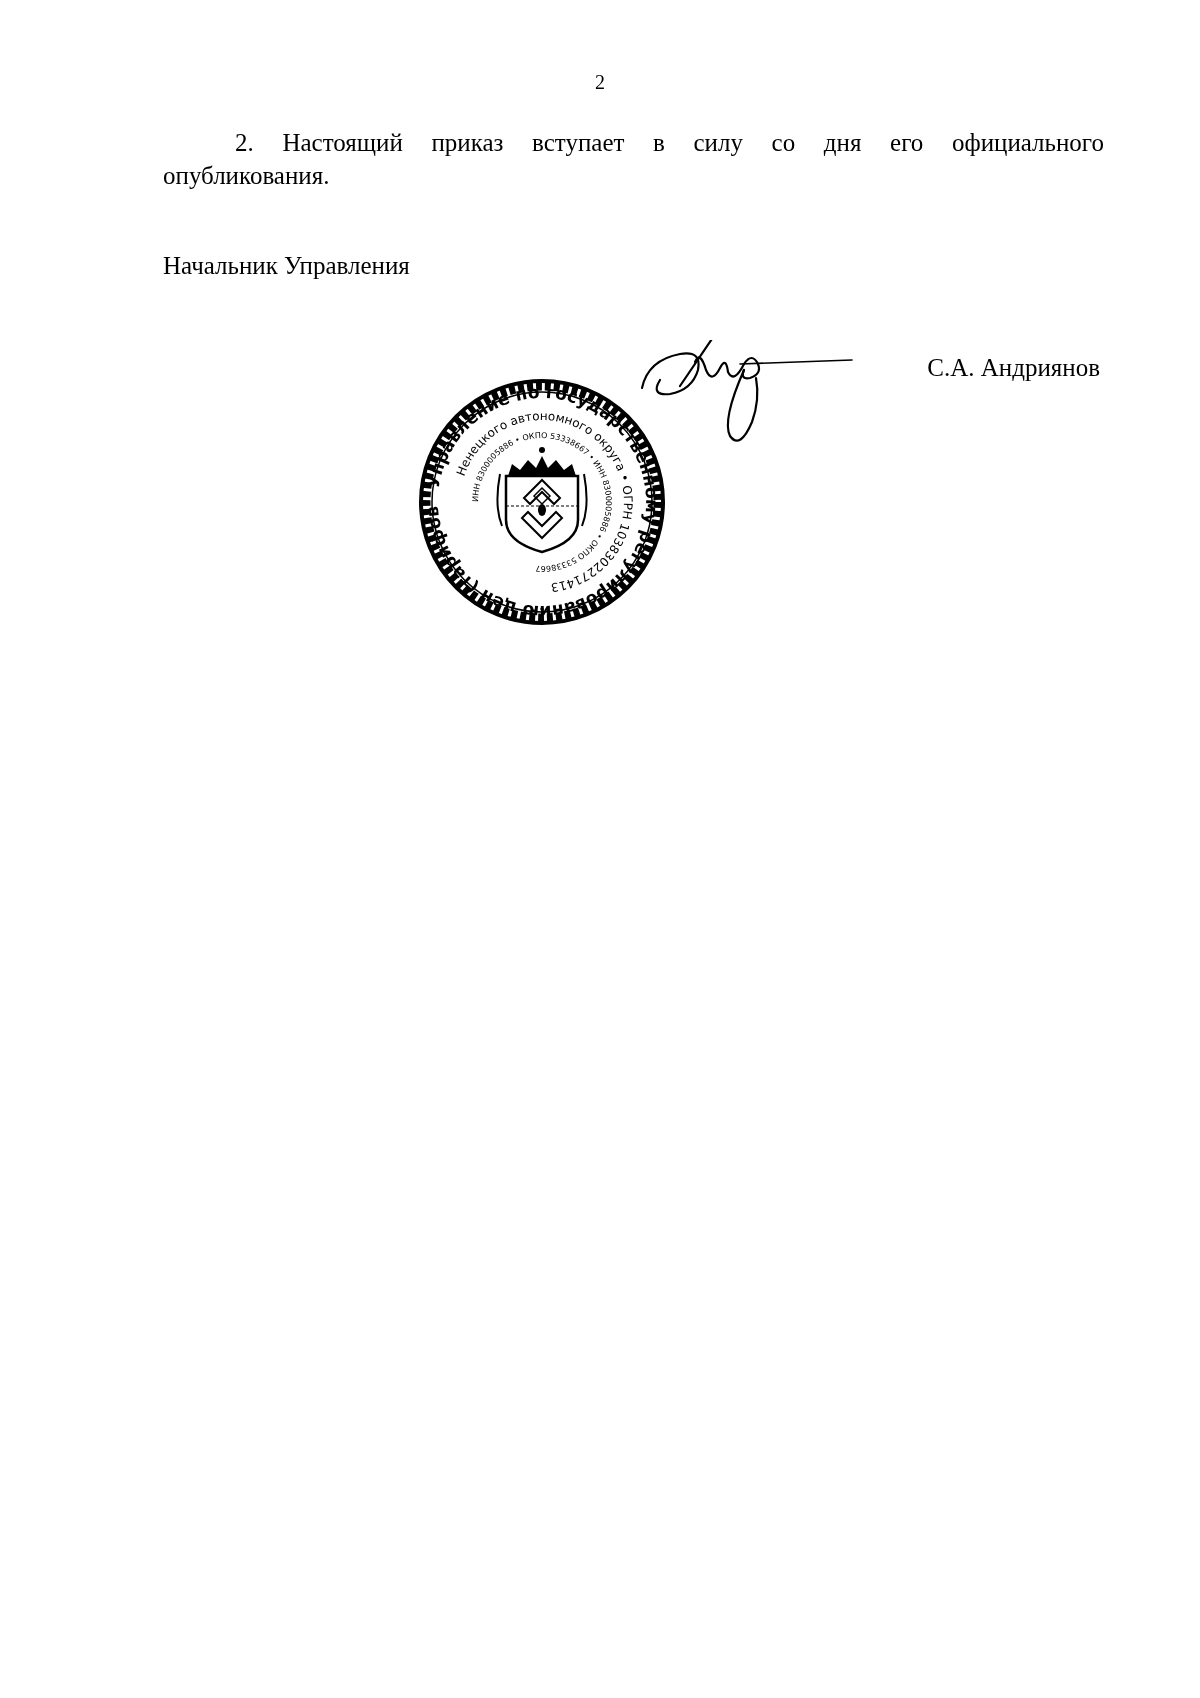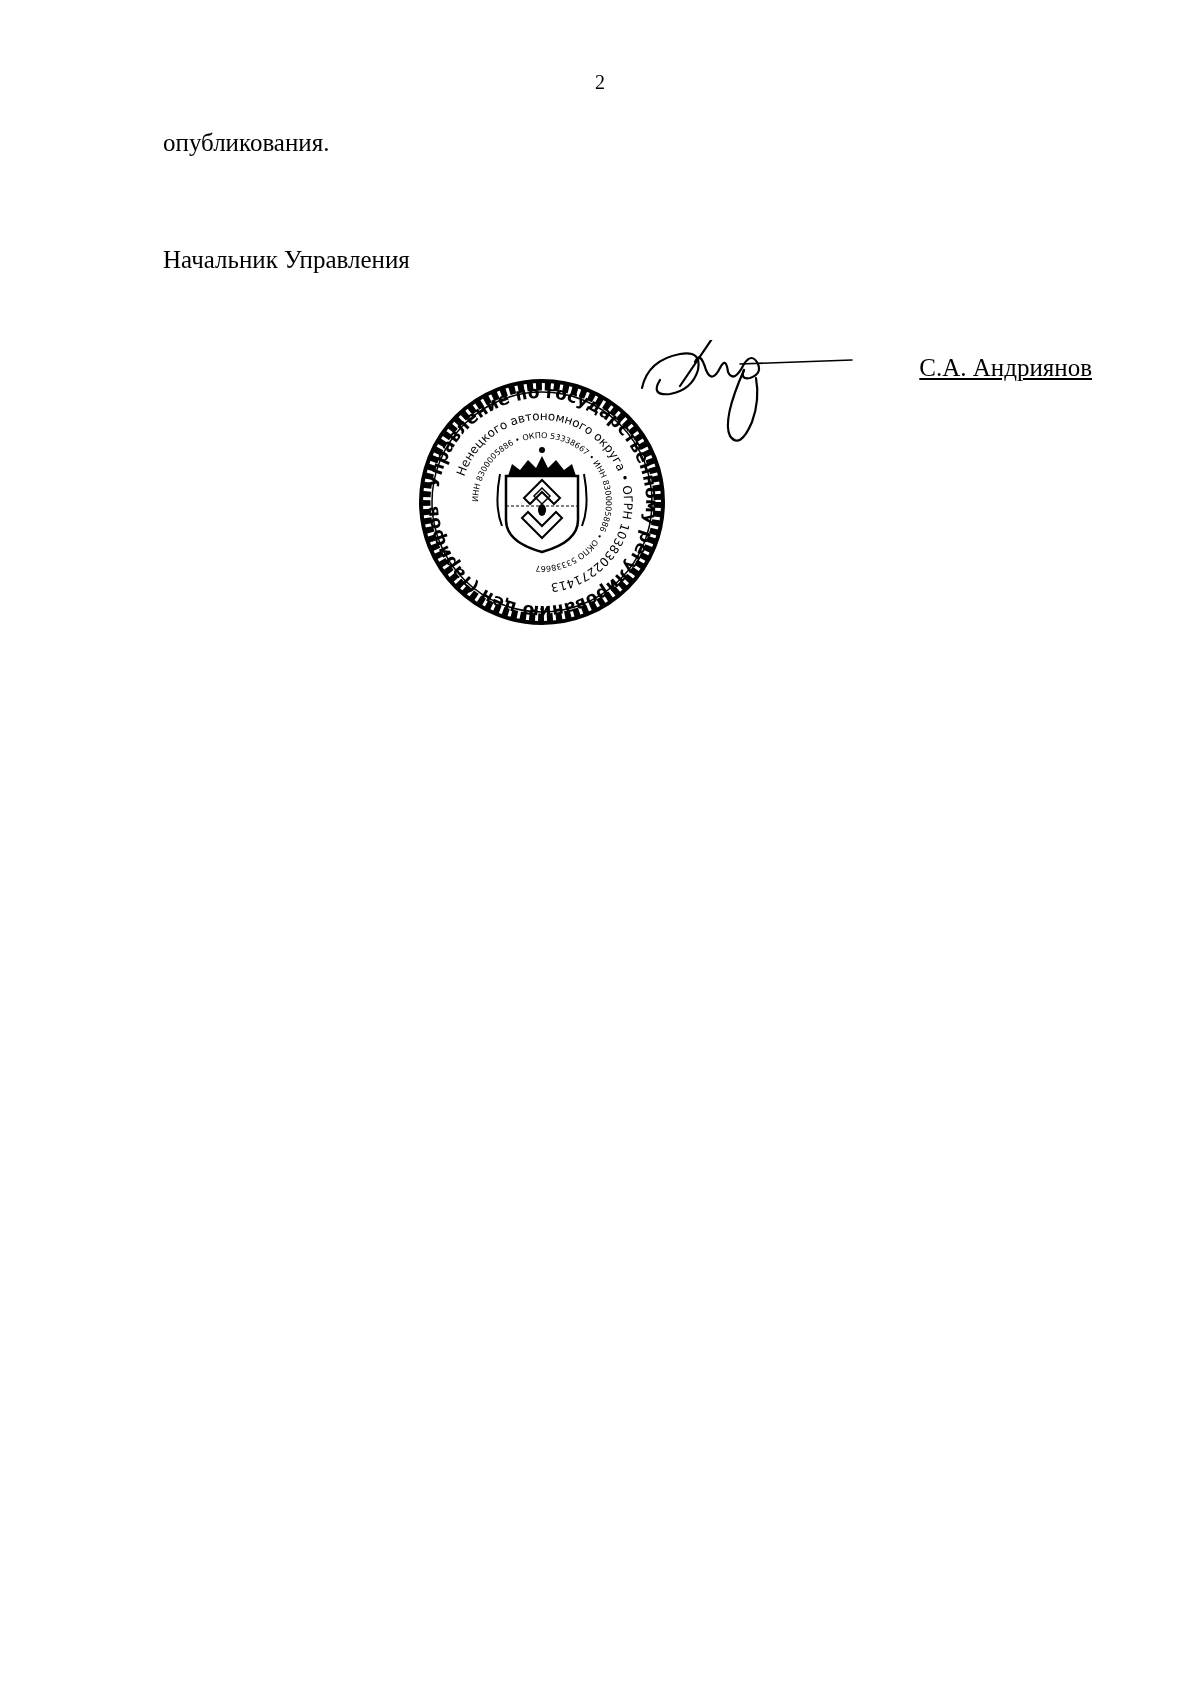--- a/index.html
+++ b/index.html
@@ -4,32 +4,33 @@
 <style>
   html, body { margin: 0; padding: 0; background: #ffffff; }
   body { width: 1200px; height: 1698px; position: relative; overflow: hidden;
          font-family: "Liberation Serif", "DejaVu Serif", serif; color: #000; }
   .page-number { position: absolute; top: 70px; left: 0; width: 1200px; text-align: center;
                  font-size: 20px; line-height: 24px; }
   .paragraph { position: absolute; top: 126px; left: 163px; width: 941px;
                font-size: 25px; line-height: 33px; text-align: justify; text-align-last: left; }
   .paragraph .indent { display: inline-block; width: 72px; }
   .paragraph .line1 { display: block; text-align: justify; text-align-last: justify; }
-  .sig-block { position: absolute; top: 244px; left: 163px; font-size: 25px; line-height: 31px; }
+  .sig-block { position: absolute; top: 250px; left: 163px; font-size: 25px; line-height: 31px; }
   .sig-block div { white-space: nowrap; }
-  .sig-name { position: absolute; top: 352px; right: 108px; font-size: 25px; line-height: 31px; white-space: nowrap; text-decoration: underline; }
+  .sig-name { position: absolute; top: 352px; right: 100px; font-size: 25px; line-height: 31px; white-space: nowrap; }
   .signature { position: absolute; left: 640px; top: 340px; width: 215px; height: 120px; }
   .stamp { position: absolute; left: 418px; top: 378px; width: 248px; height: 248px; }
 </style>
 </head>
 <body>
 
 <div class="page-number">2</div>
 
 <div class="paragraph">
+  <span class="line1"><span class="indent"></span><span>2. Настоящий приказ вступает в силу со дня его официального</span></span>
   <span>опубликования.</span>
 </div>
 
 <div class="sig-block">
   <div>Начальник Управления</div>
 </div>
 
 <div class="sig-name">С.А. Андриянов</div>
 
 <svg class="stamp" viewBox="0 0 248 248">

